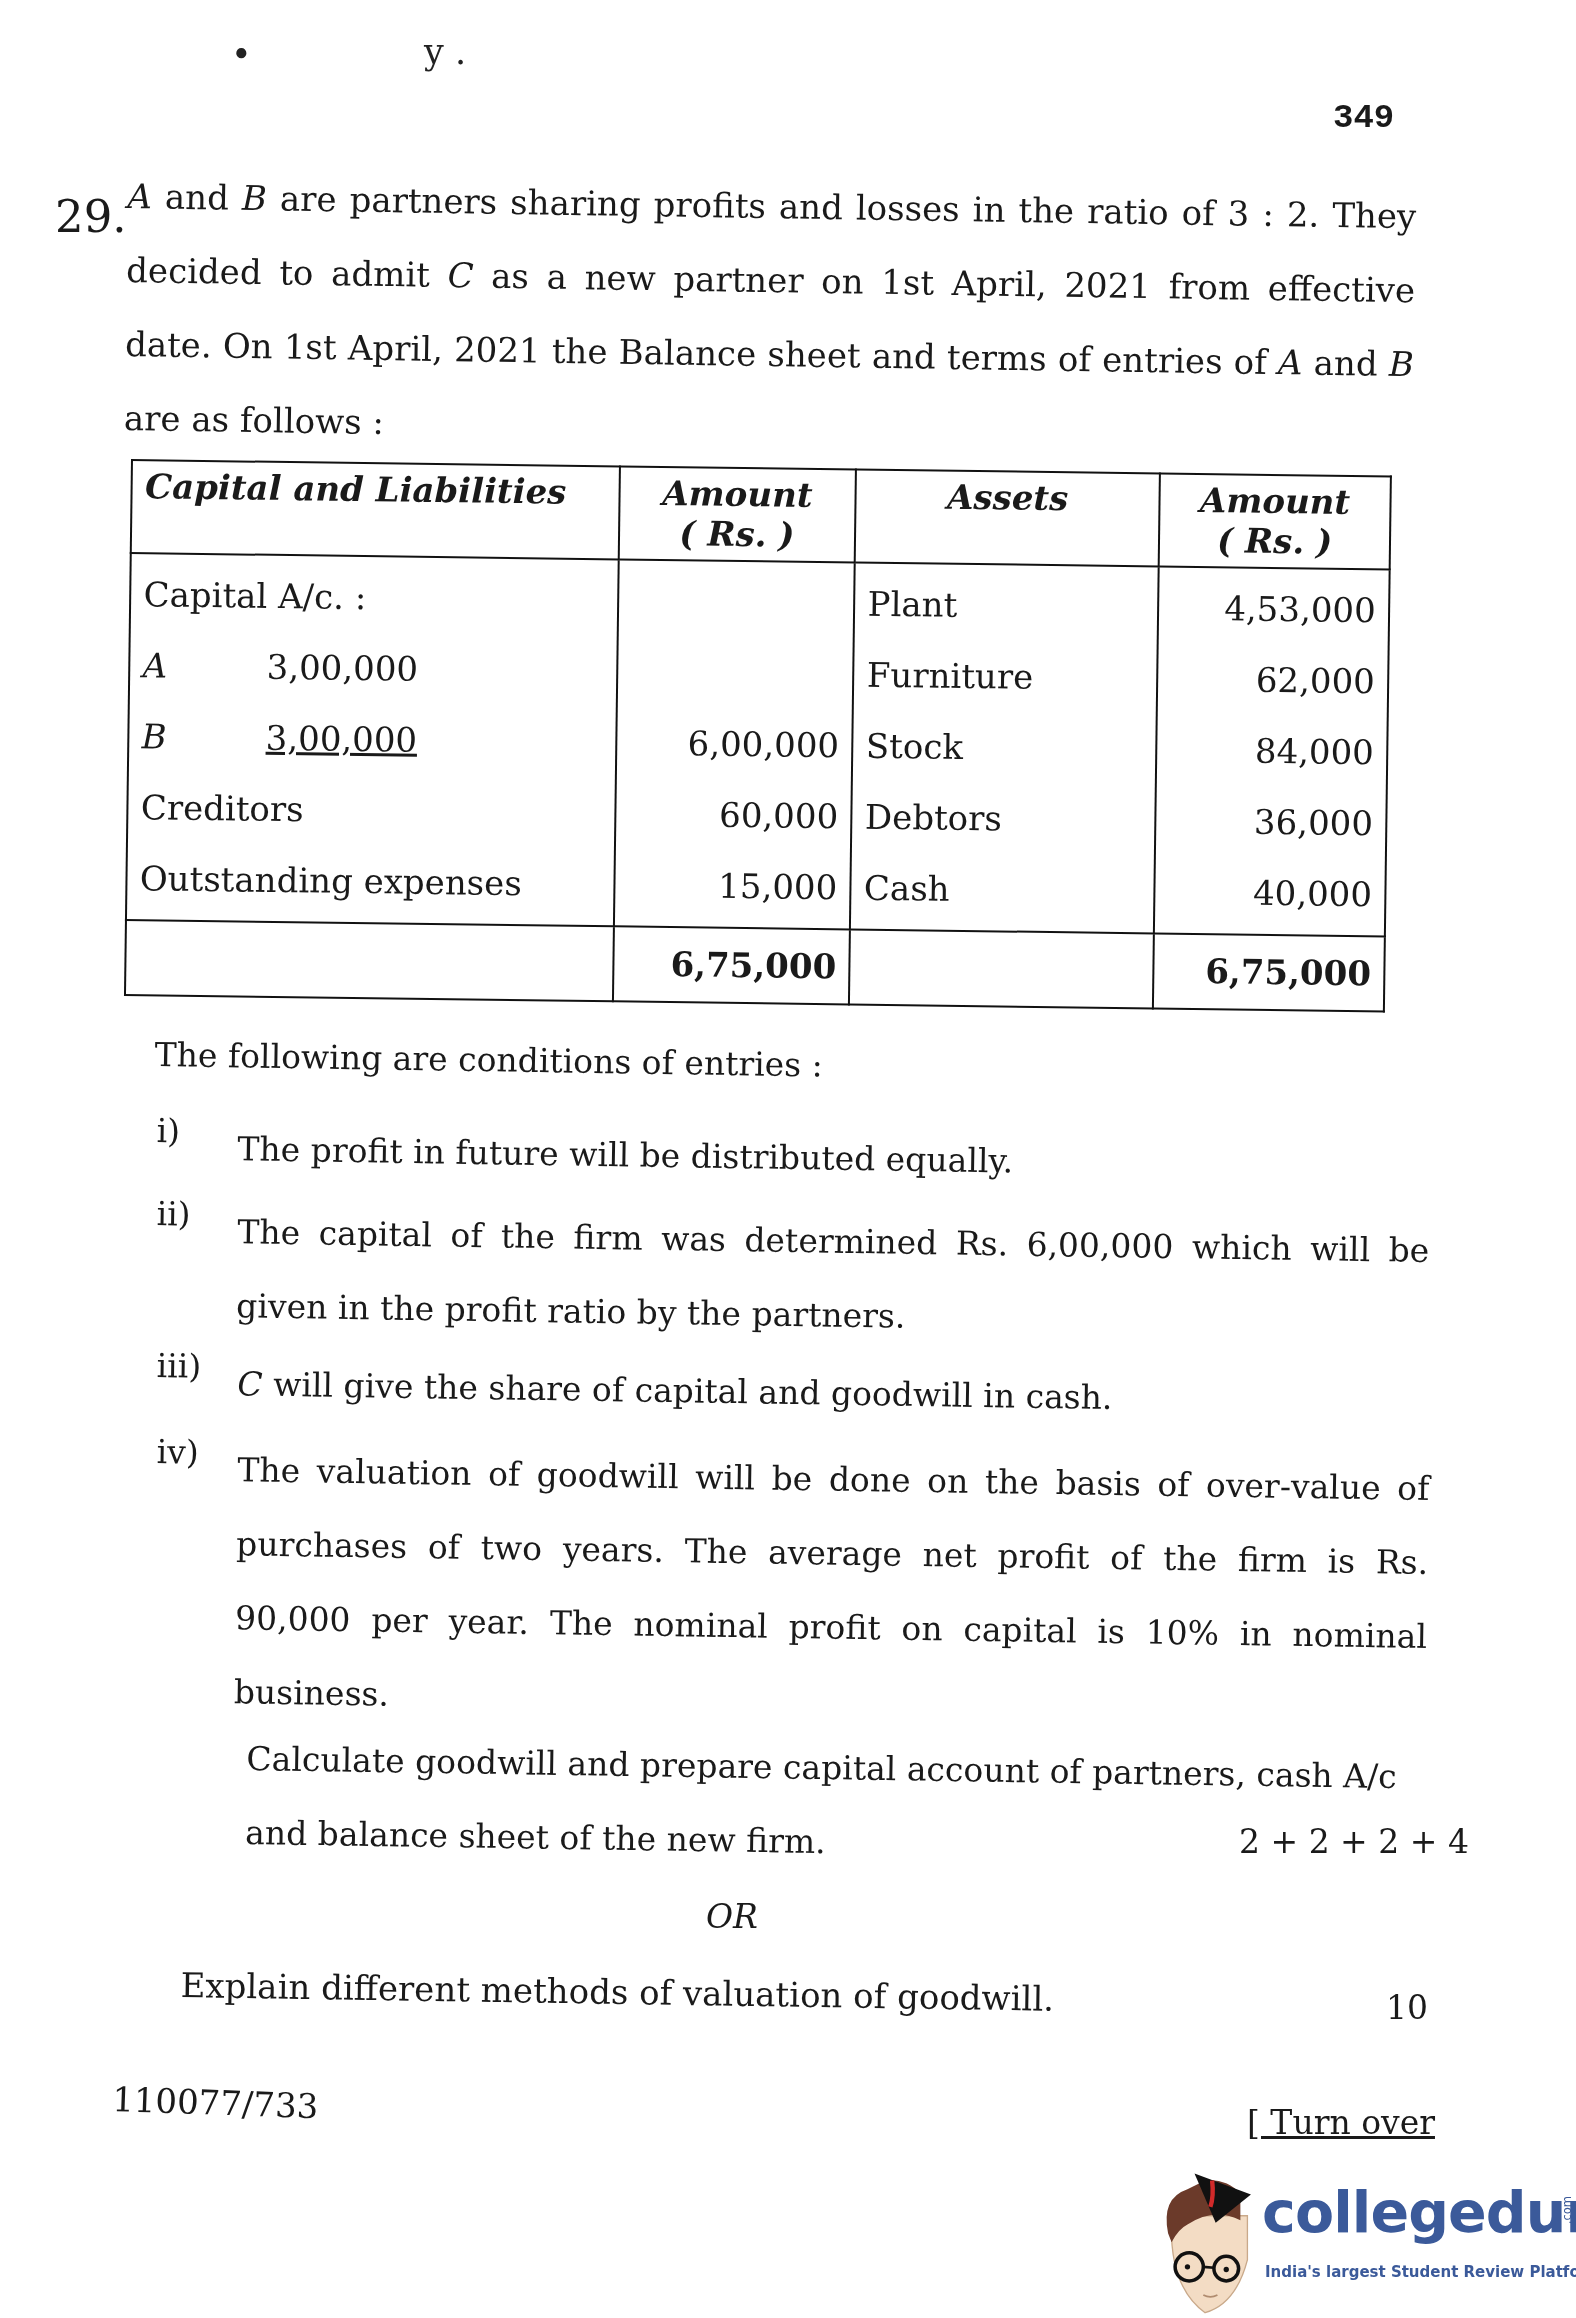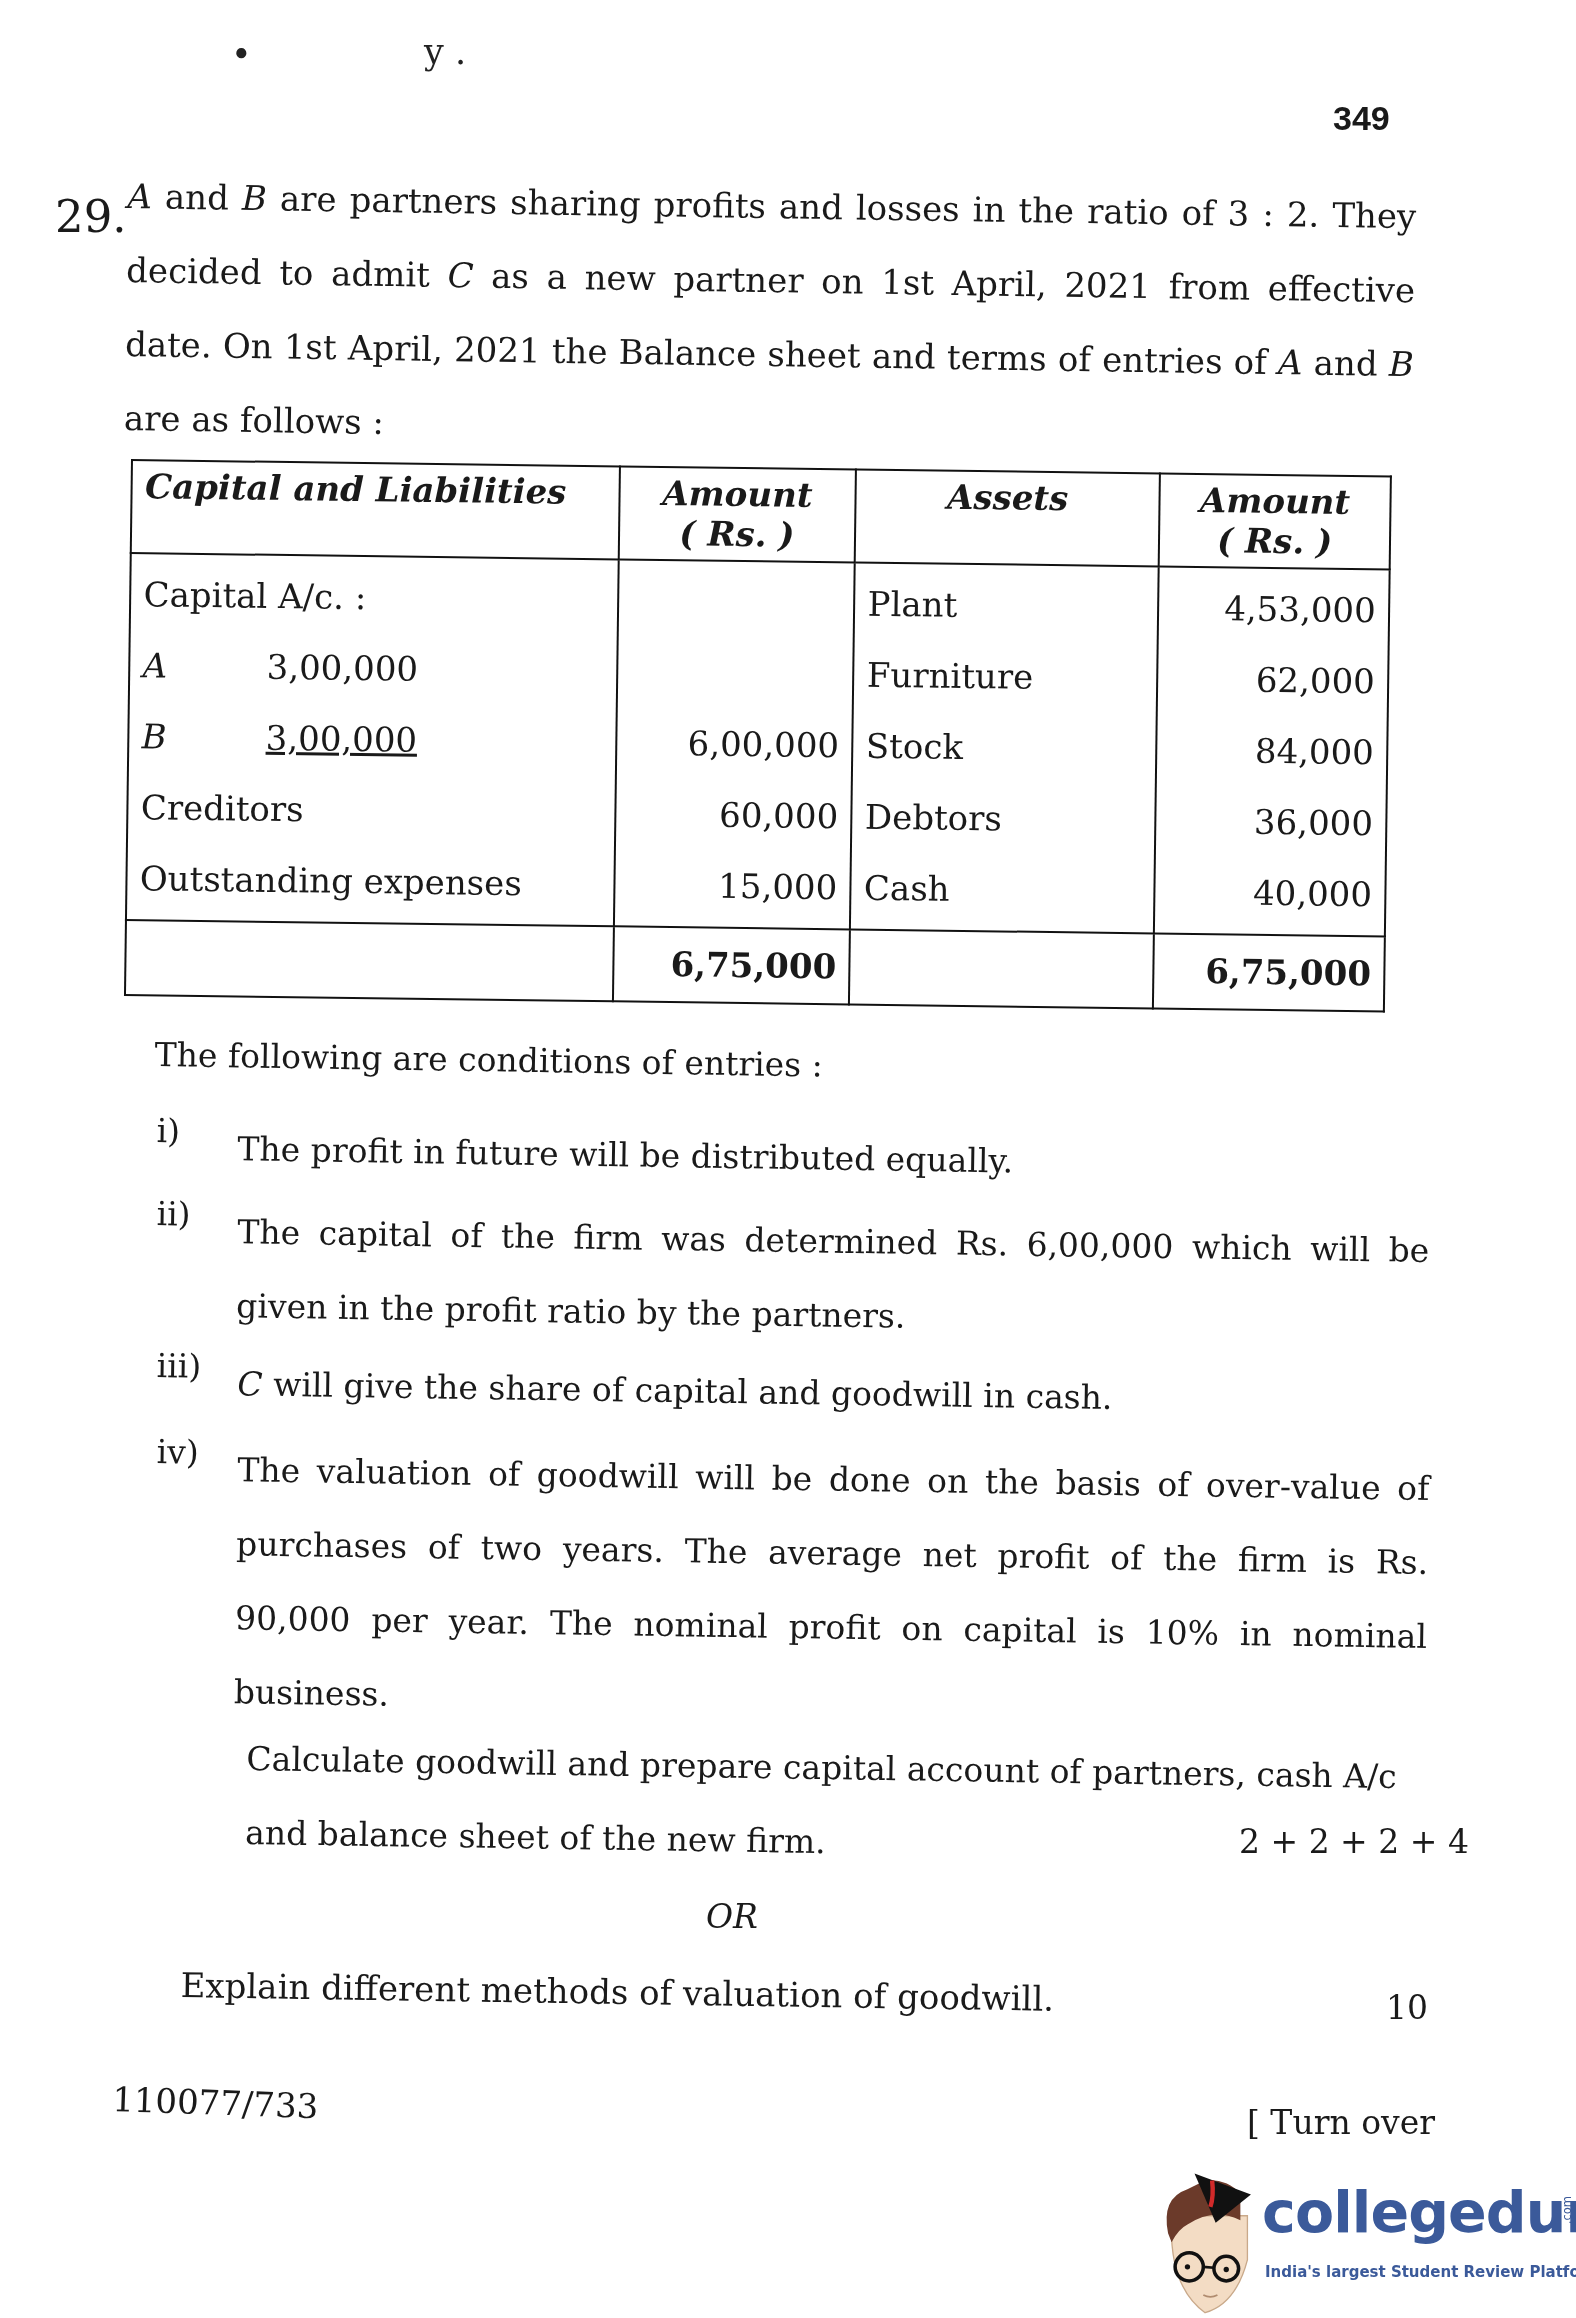--- a/index.html
+++ b/index.html
@@ -3,21 +3,21 @@
 <meta charset="utf-8">
 <style>
   html, body { margin: 0; padding: 0; background: #ffffff; }
   body {
     width: 1577px; height: 2319px; position: relative; overflow: hidden;
     font-family: "DejaVu Serif", "Liberation Serif", serif;
     color: #1a1a1a;
   }
   .abs { position: absolute; }
   .stray { font-size: 35px; color: #222; }
-  .page-no { left: 1333px; top: 99px; font-size: 34px; font-weight: bold; font-family: Liberation Sans, sans-serif; }
+  .page-no { left: 1333px; top: 99px; font-size: 34px; font-weight: bold; font-family: Liberation Mono, monospace; }
   .para { font-size: 34px; line-height: 74px; }
   .q-num { left: 55px; top: 180px; font-size: 45px; }
   .q-text { left: 128px; top: 159px; width: 1289px; transform: rotate(0.9deg); transform-origin: left top; }
   .q-text i { font-style: italic; }
 
   table.bs {
     position: absolute; left: 131px; top: 459px; width: 1261px;
     border-collapse: collapse; font-size: 34px;
     transform: rotate(0.75deg); transform-origin: left top;
   }
@@ -41,21 +41,21 @@
   .ci1 { left: 157px; top: 1111px; }
   .ci2 { left: 157px; top: 1194px; }
   .ci3 { left: 157px; top: 1346px; }
   .ci4 { left: 157px; top: 1432px; }
   .task { left: 247px; top: 1722px; width: 1183px; font-size: 33px; line-height: 74px; transform: rotate(0.9deg); transform-origin: left top; }
   .marks1 { left: 1217px; top: 1822px; font-size: 33px; margin-left: 22px; }
   .or { left: 706px; top: 1897px; font-size: 33px; font-style: italic; }
   .alt-q { left: 181px; top: 1965px; font-size: 34px; transform: rotate(0.9deg); transform-origin: left top; }
   .marks2 { left: 1386px; top: 1988px; font-size: 33px; }
   .code { left: 113px; top: 2079px; font-size: 34px; transform: rotate(2deg); transform-origin: left top; }
-  .turn { left: 1247px; top: 2103px; font-size: 33px; }
+  .turn { left: 1247px; top: 2103px; font-size: 33px; text-decoration: underline; }
 
   .logo { left: 1152px; top: 2154px; width: 424px; height: 164px; }
   .logo .brand { position: absolute; left: 110px; top: 25px; font-family: "DejaVu Sans", sans-serif; font-size: 57px; font-weight: bold; letter-spacing: -0.9px; }
   .logo .dotcom { position: absolute; left: 408px; top: 42px; font-family: "DejaVu Sans", sans-serif; font-size: 11.5px; writing-mode: vertical-rl; transform: rotate(180deg); }
   .logo .tag { position: absolute; left: 113px; top: 109px; font-family: "DejaVu Sans", sans-serif; font-size: 15px; font-weight: bold; white-space: nowrap; }
   .logo svg { position: absolute; left: 0; top: 0; }
 </style>
 </head>
 <body>
 

